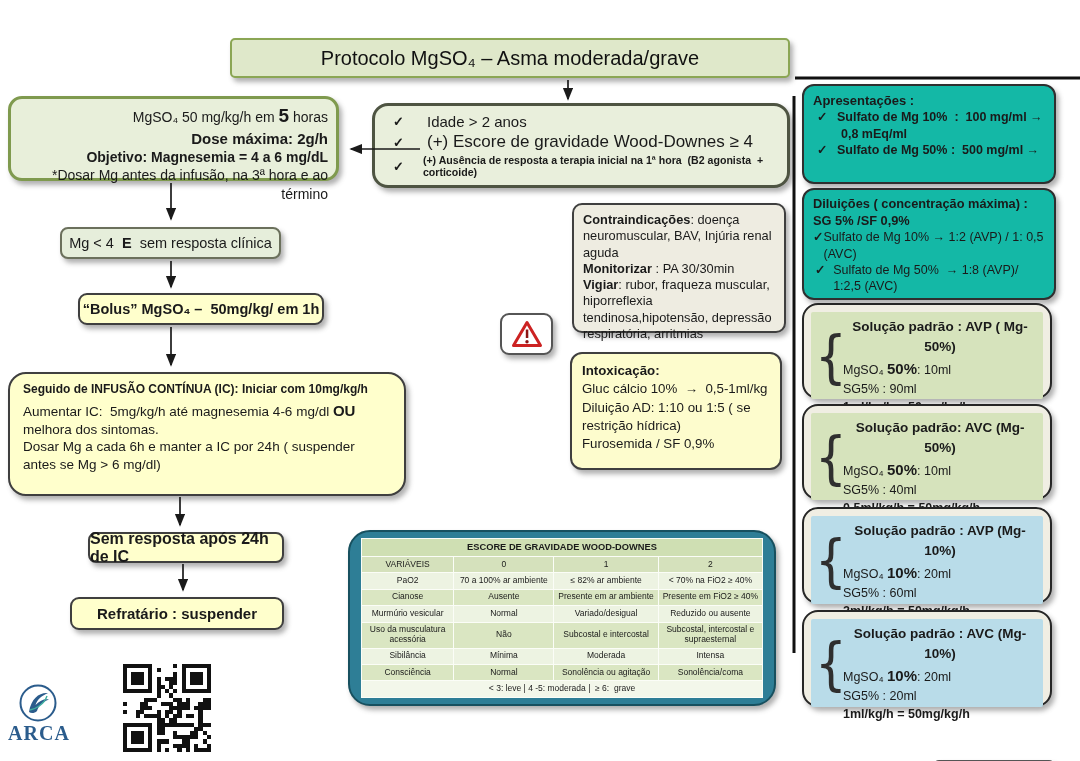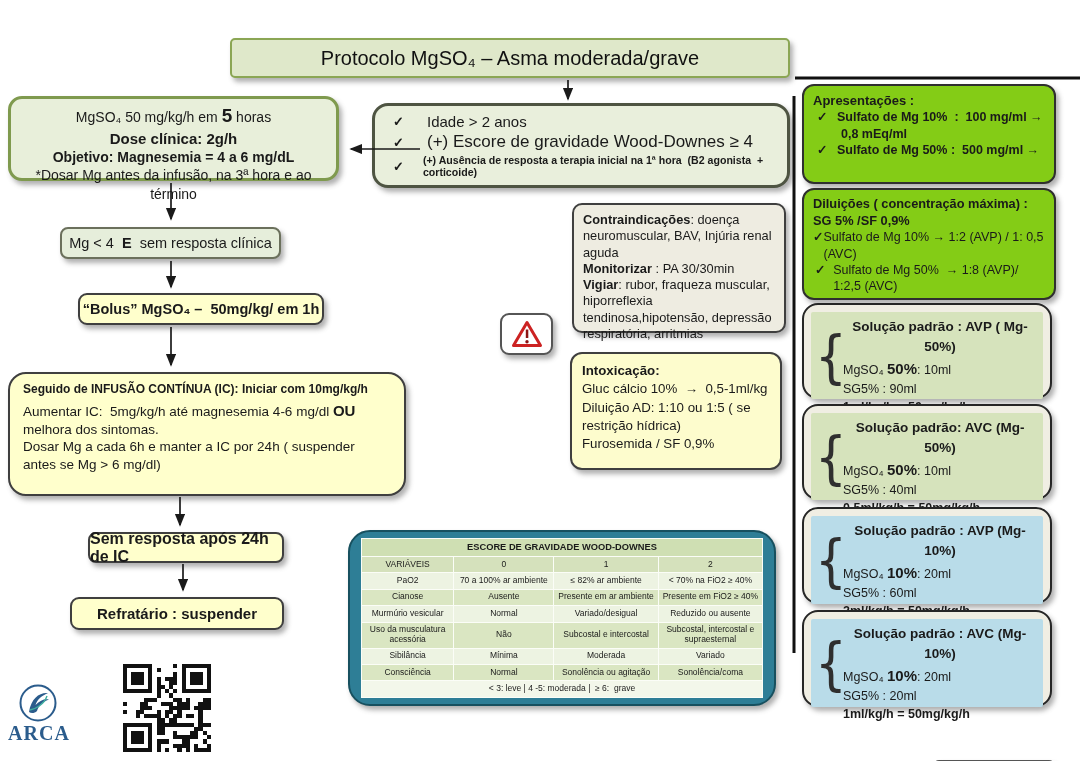--- a/index.html
+++ b/index.html
@@ -6,42 +6,42 @@
   #canvas{position:relative;width:1080px;height:761px;background:#ffffff;overflow:hidden;
           font-family:"Liberation Sans",sans-serif;color:#1a1a1a;}
   .abs{position:absolute;box-sizing:border-box;}
   .pre{white-space:pre-wrap;}
   .shadow{box-shadow:3px 4px 5px rgba(80,80,80,.45);}
   
   .title-box{left:230px;top:38px;width:560px;height:40px;background:#dfe8ca;border:2px solid #8ba654;
              border-radius:5px;display:flex;align-items:center;justify-content:center;
              font-size:20px;color:#111;}
   .dose-box{left:8px;top:96px;width:331px;height:85px;background:#e8efda;border:3px solid #7f9a4e;
-            border-radius:14px;padding:5px 8px;text-align:center;font-size:14px;line-height:1.3;}
+            border-radius:14px;padding:5px 8px;text-align:right;font-size:14px;line-height:1.3;}
   .crit-box{left:372px;top:103px;width:418px;height:85px;background:#e9efdc;border:3px solid #4e5442;
             border-radius:16px;padding:7px 12px;display:flex;flex-direction:column;justify-content:space-between;}
   .crit-row{display:flex;align-items:center;}
   .crit-check{width:34px;padding-left:6px;font-weight:bold;font-size:13px;}
   .mg-box{left:60px;top:227px;width:221px;height:32px;background:#e6eedb;border:2.5px solid #6b705c;
           border-radius:8px;display:flex;align-items:center;justify-content:center;font-size:14.5px;}
   .yellow{background:#ffffcc;border:2.5px solid #3f3f3f;}
   .bolus-box{left:46px;top:293px;width:246px;height:32px;border-radius:9px;display:flex;align-items:center;
              justify-content:center;font-weight:bold;font-size:14.5px;margin-left:32px;}
   .ic-box{left:8px;top:372px;width:398px;height:124px;border-radius:18px;padding:8px 13px;font-size:13.5px;line-height:1.32;}
   .noresp-box{left:88px;top:532px;width:196px;height:31px;border-radius:8px;display:flex;align-items:center;
               justify-content:center;font-weight:bold;font-size:16px;}
   .refr-box{left:70px;top:597px;width:214px;height:33px;border-radius:9px;display:flex;align-items:center;
             justify-content:center;font-weight:bold;font-size:15px;}
   .contra-box{left:572px;top:203px;width:214px;height:130px;background:#eeece1;border:2.5px solid #3f3f3f;
               border-radius:10px;padding:7px 9px;font-size:12.8px;line-height:1.27;}
   .warn-box{left:500px;top:313px;width:53px;height:42px;background:#fff;border:2px solid #555;border-radius:9px;
             display:flex;align-items:center;justify-content:center;}
   .intox-box{left:570px;top:352px;width:212px;height:118px;background:#fdfccd;border:2px solid #3f3f3f;
              border-radius:12px;padding:8px 10px;font-size:13.3px;line-height:1.38;}
-  .beige{background:#84cc16;border:2px solid #2f2f2f;border-radius:12px;}
+  .beige{background:#14b8a6;border:2px solid #2f2f2f;border-radius:12px;}
   .apres-box{left:802px;top:84px;width:254px;height:100px;padding:6px 9px;font-size:12.5px;line-height:1.32;}
   .dilu-box{left:802px;top:188px;width:254px;height:112px;padding:6px 9px;font-size:12.5px;line-height:1.3;}
   .sol-box{width:250px;left:802px;background:#f0eee3;border:2px solid #262626;border-radius:16px;padding:7px;}
   .sol-inner{position:relative;height:100%;padding:5px 6px 4px 32px;border-radius:2px;font-size:12.5px;line-height:1.45;}
   .sol-green{background:#d6e3bc;}
   .sol-blue{background:#b9dce9;}
   .sol-title{font-weight:bold;font-size:13.5px;text-align:center;margin-bottom:2px;}
   .brace{position:absolute;left:4px;top:19px;font-size:50px;font-weight:400;color:#2f2f2f;
          transform:scaleY(1.15);line-height:1;font-family:"DejaVu Sans",sans-serif;}
   
@@ -80,21 +80,21 @@
     <path d="M180,497 L180,525" stroke="#1a1a1a" stroke-width="1.7" fill="none" marker-end="url(#ah)"></path>
     <path d="M183,564 L183,590" stroke="#1a1a1a" stroke-width="1.7" fill="none" marker-end="url(#ah)"></path>
     <path d="M795,78 L1080,78" stroke="#111" stroke-width="3" fill="none"></path>
     <path d="M794,96 L794,653" stroke="#111" stroke-width="3" fill="none"></path>
   </svg>
 
   <div class="abs title-box shadow">Protocolo MgSO₄ – Asma moderada/grave</div>
 
   <div class="abs dose-box shadow">
     <div class="pre"><span>MgSO₄ 50 mg/kg/h em </span><span class="b" style="font-size:19px;">5</span><span> horas</span></div>
-    <div class="b" style="font-size:15px;">Dose clínica: 2g/h</div>
+    <div class="b" style="font-size:15px;">Dose máxima: 2g/h</div>
     <div class="b">Objetivo: Magnesemia = 4 a 6 mg/dL</div>
     <div>*Dosar Mg antes da infusão, na 3ª hora e ao término</div>
   </div>
 
   <div class="abs crit-box shadow">
     <div class="crit-row">
       <span class="crit-check">✓</span>
       <span style="font-size:15px;">Idade &gt; 2 anos</span>
     </div>
     <div class="crit-row">
@@ -246,21 +246,21 @@
       <tr class="wd-green" style="height:26px;">
         <td>Uso da musculatura acessória</td>
             <td>Não</td>
         <td>Subcostal e intercostal</td>
             <td>Subcostal, intercostal e supraesternal</td>
       </tr>
       <tr class="wd-light">
         <td>Sibilância</td>
             <td>Mínima</td>
         <td>Moderada</td>
-            <td>Variado</td>
+            <td>Intensa</td>
       </tr>
       <tr class="wd-green">
         <td>Consciência</td>
             <td>Normal</td>
         <td>Sonolência ou agitação</td>
             <td>Sonolência/coma</td>
       </tr>
       <tr class="wd-foot">
             <td colspan="4" class="pre">&lt; 3: leve | 4 -5: moderada |  ≥ 6:  grave</td>
           </tr>

